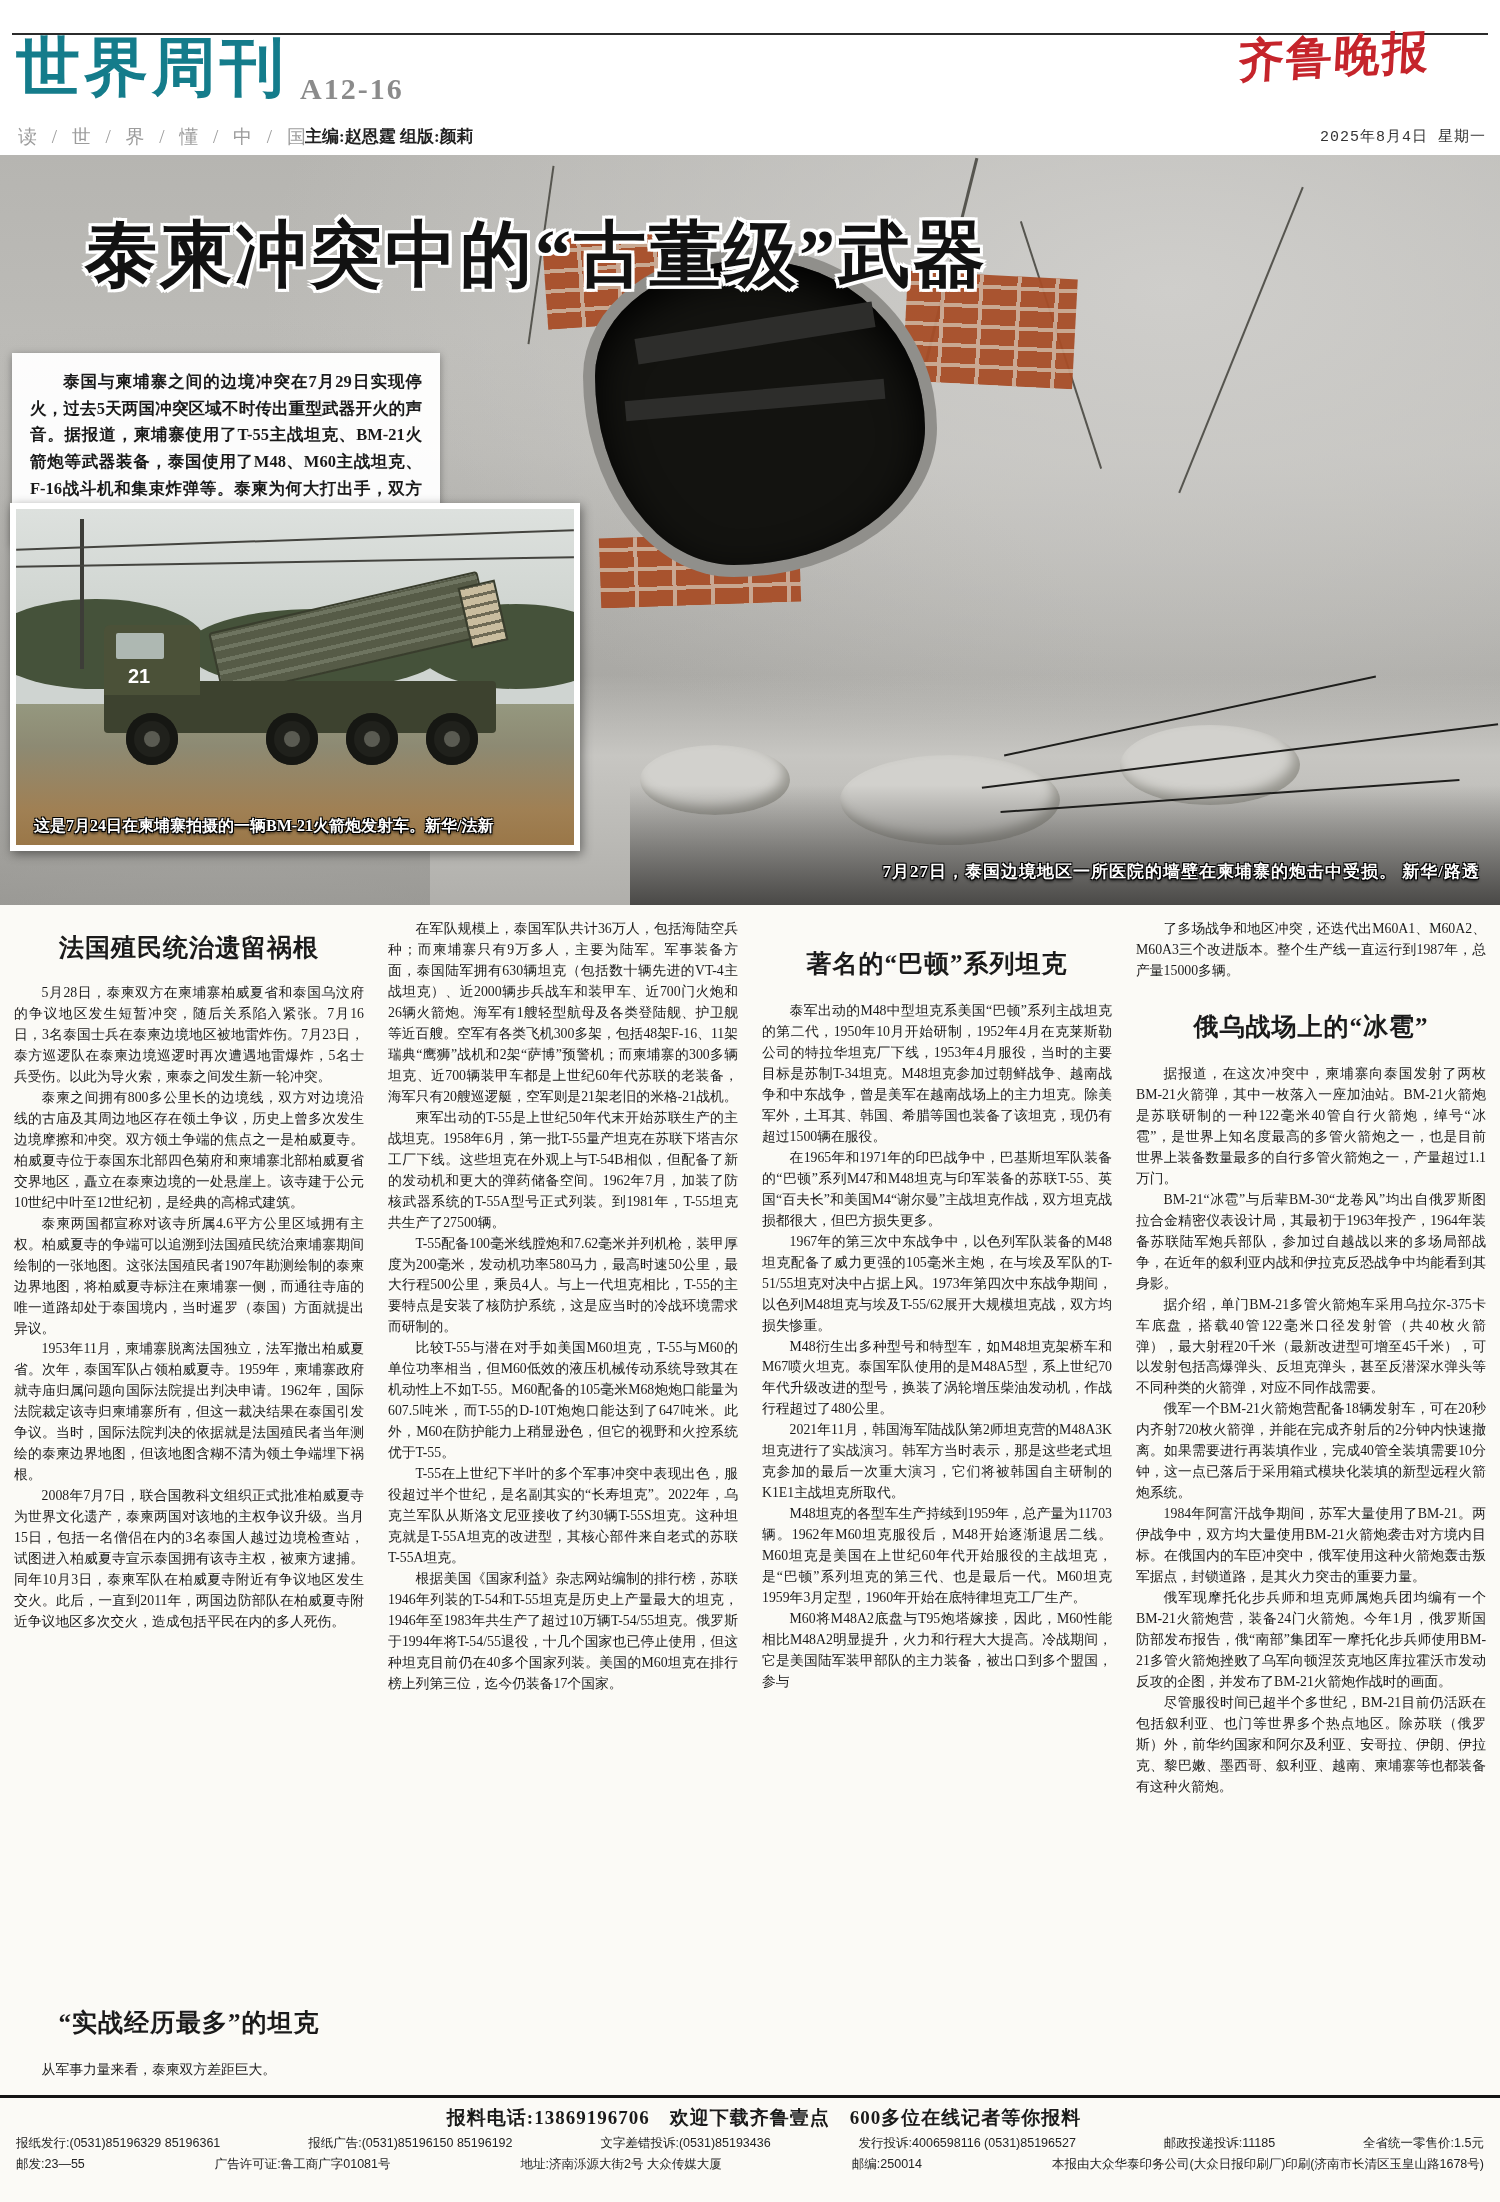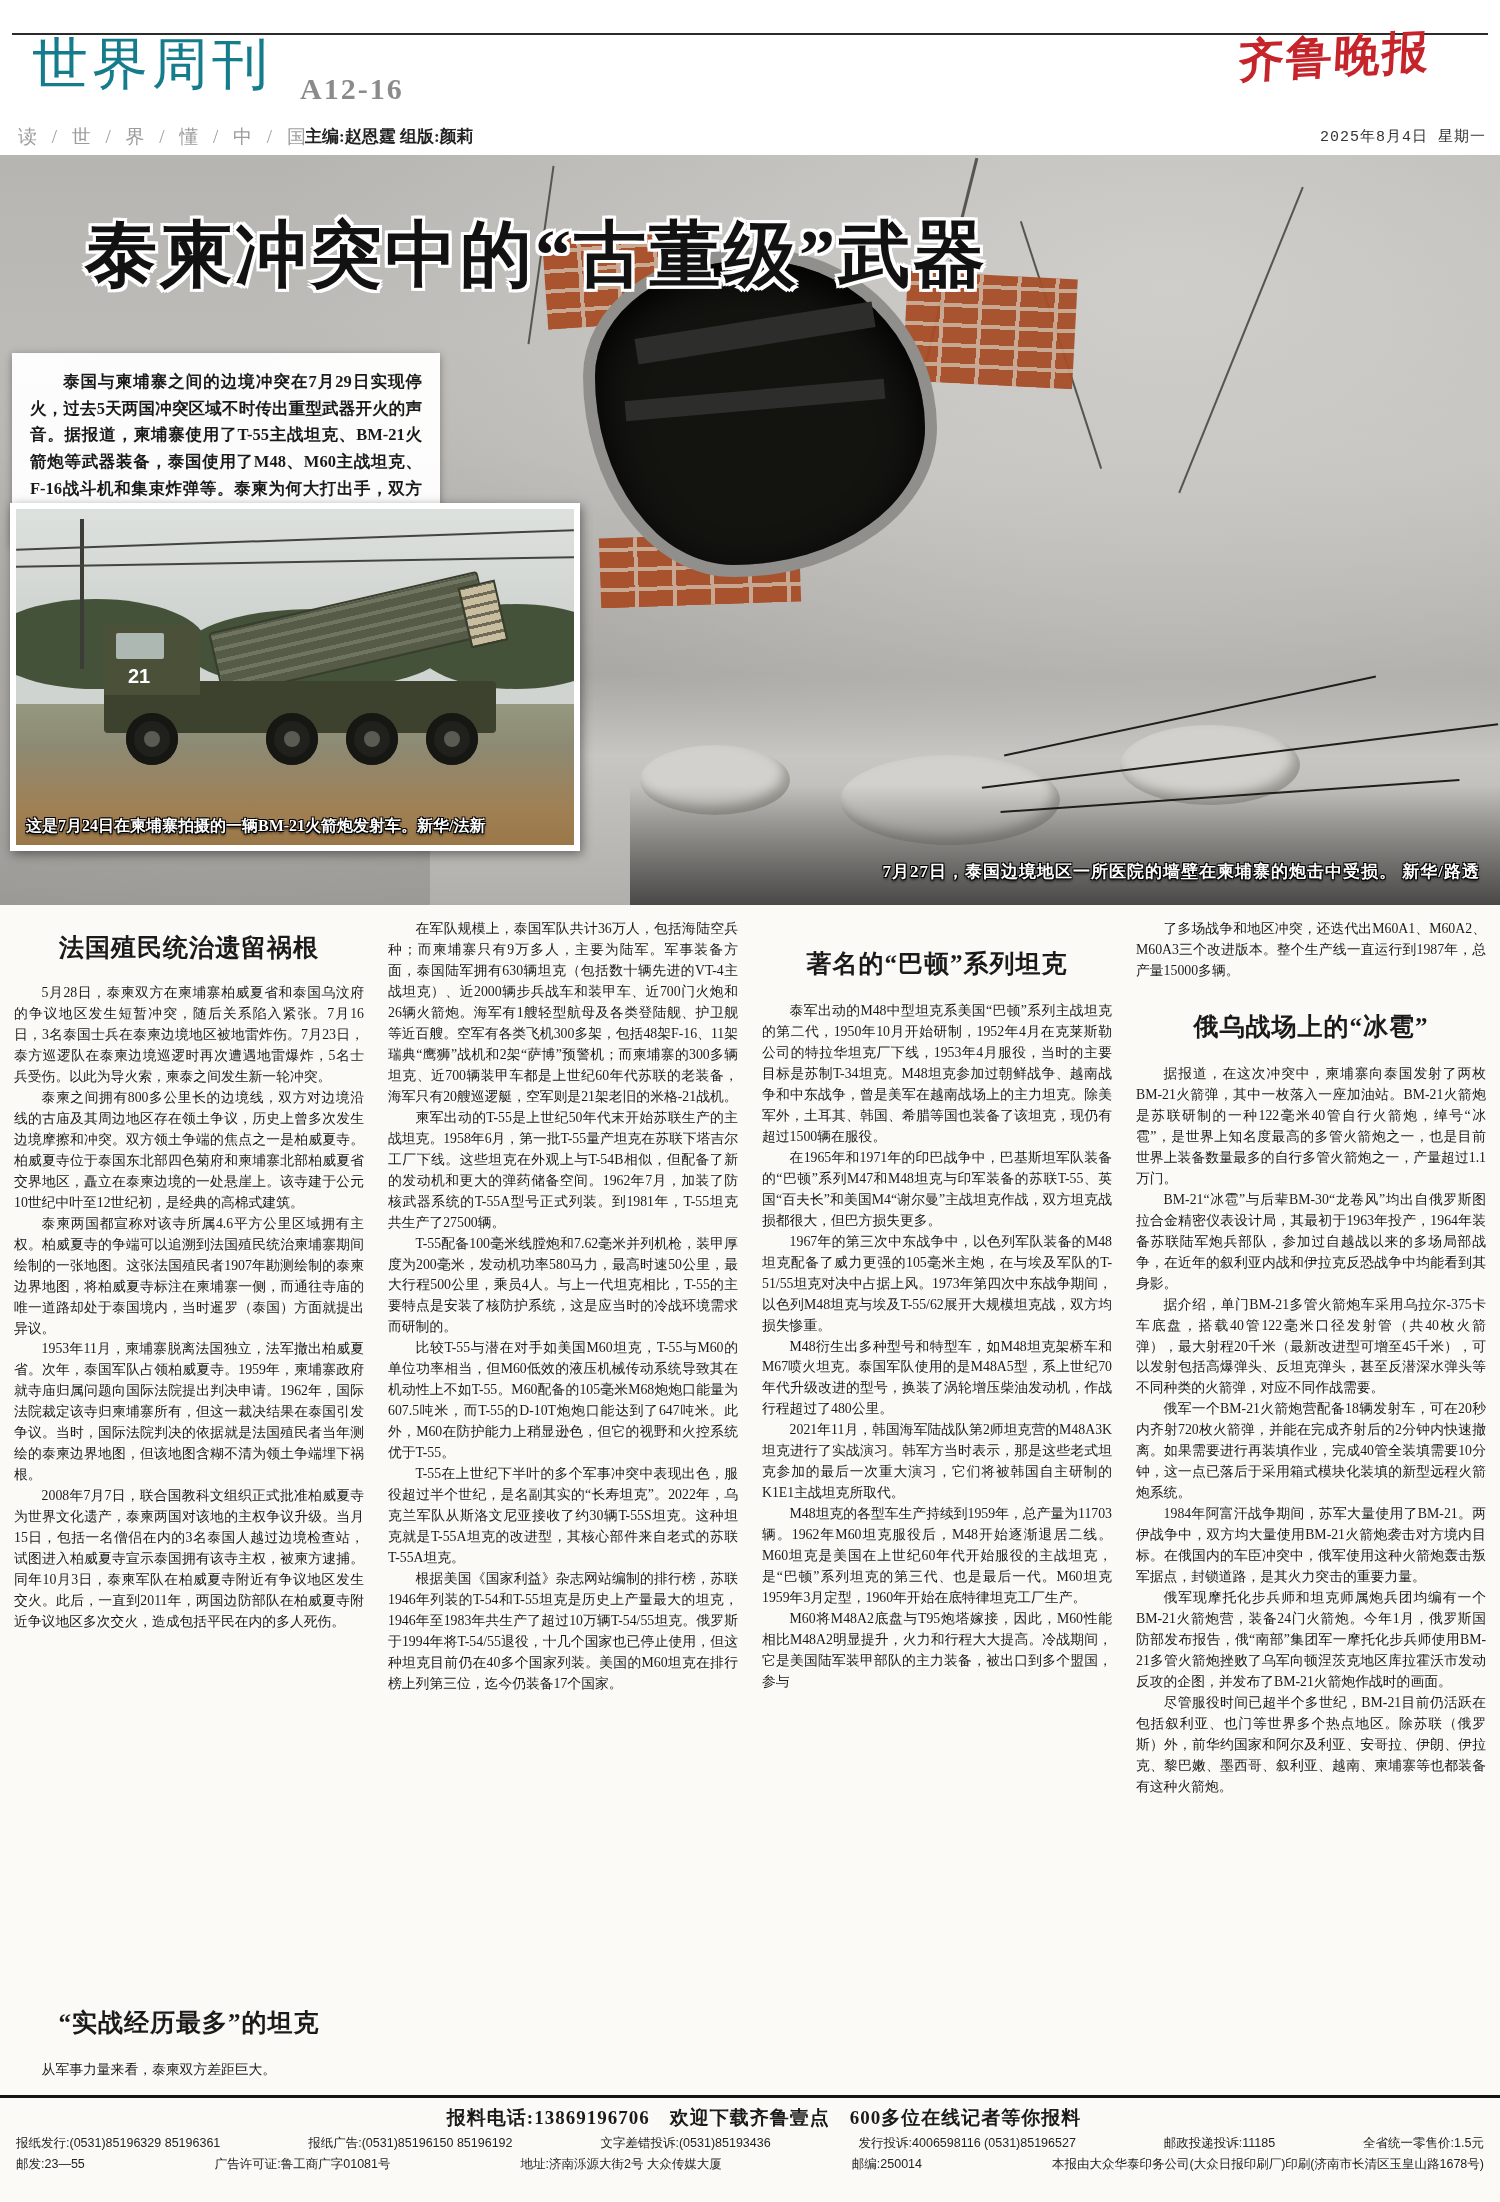--- a/index.html
+++ b/index.html
@@ -1,21 +1,21 @@
 <!DOCTYPE html>
 <html><head>
 <meta charset="utf-8">
 <style>
   html,body{margin:0;padding:0;background:#e8e7e3;}
   #page{position:relative;width:1500px;height:2202px;background:#fbfaf6;overflow:hidden;
         font-family:"Liberation Serif","DejaVu Serif",serif;color:#1a1a1a;}
   
   #masthead{position:absolute;top:0;left:0;width:1500px;height:155px;background:#fff;}
   .top-rule{position:absolute;top:33px;left:12px;right:12px;height:2px;background:#2b2b2b;}
-  .section-title{position:absolute;left:32px;top:36px;font-size:56px;font-weight:400;
+  .section-title{position:absolute;left:16px;top:36px;font-size:64px;font-weight:700;
         letter-spacing:4px;line-height:1;}
   .page-no{position:absolute;left:300px;top:72px;font-size:30px;font-weight:bold;color:#8b8b8b;letter-spacing:2px;}
   .brand{position:absolute;right:70px;top:26px;font-size:46px;font-weight:900;
         transform:rotate(-3deg) skewX(-6deg);letter-spacing:2px;}
   .tagline{position:absolute;left:18px;top:124px;font-size:19px;color:#9c9c9c;letter-spacing:5px;}
   .editors{position:absolute;left:305px;top:125px;font-size:17px;font-weight:bold;color:#222;}
   .date{position:absolute;right:14px;top:127px;font-size:15px;color:#333;letter-spacing:1px;font-family:Liberation Mono, monospace;}
   
   #hero{position:absolute;top:155px;left:0;width:1500px;height:750px;overflow:hidden;
     background:
@@ -62,21 +62,21 @@
   .rocket-pack{position:absolute;left:196px;top:92px;width:272px;height:62px;transform:rotate(-13deg);
       background:repeating-linear-gradient(0deg,#565b47 0 8px,#6e7460 8px 12px);
       border:2px solid #393d2d;border-radius:4px;}
   .rocket-face{position:absolute;left:448px;top:74px;width:34px;height:58px;transform:rotate(-13deg);
       background:repeating-linear-gradient(0deg,#c9bd9f 0 7px,#6e6a55 7px 10px);border:2px solid #393d2d;}
   .wheel{position:absolute;top:204px;width:52px;height:52px;background:#20211c;border-radius:50%;
       box-shadow:inset 0 0 0 8px #161713;}
   .hub{position:absolute;top:222px;width:16px;height:16px;background:#5a5b52;border-radius:50%;}
   .caption{position:absolute;font-weight:bold;color:#fff;
       text-shadow:-1px -1px 0 #000,1px -1px 0 #000,-1px 1px 0 #000,1px 1px 0 #000,0 2px 3px #000;}
-  .caption-left{left:10px;bottom:8px;font-size:16px;margin-top:35px;}
+  .caption-left{left:18px;bottom:8px;font-size:16px;margin-top:35px;}
   .caption-right{right:20px;top:705px;font-size:17px;letter-spacing:1px;}
   
   #body{position:absolute;top:905px;left:0;width:1500px;height:1190px;background:#fbfaf6;
       display:flex;gap:24px;padding:14px 14px 0 14px;box-sizing:border-box;overflow:hidden;}
   .col{flex:1;min-width:0;font-size:13.8px;line-height:1.52;overflow:hidden;}
   .col p{margin:0;text-indent:2em;text-align:justify;}
   .byline{font-size:16px;letter-spacing:3px;border-bottom:1px solid #2a2a2a;padding:4px 0 10px 2px;margin-bottom:26px;}
   .col-head{font-size:25px;font-weight:900;text-align:center;letter-spacing:1px;margin:10px 0 16px;}
   .col-subhead{font-size:25px;font-weight:900;text-align:center;letter-spacing:1px;margin:26px 0 18px;}
   #col1{display:flex;flex-direction:column;}

